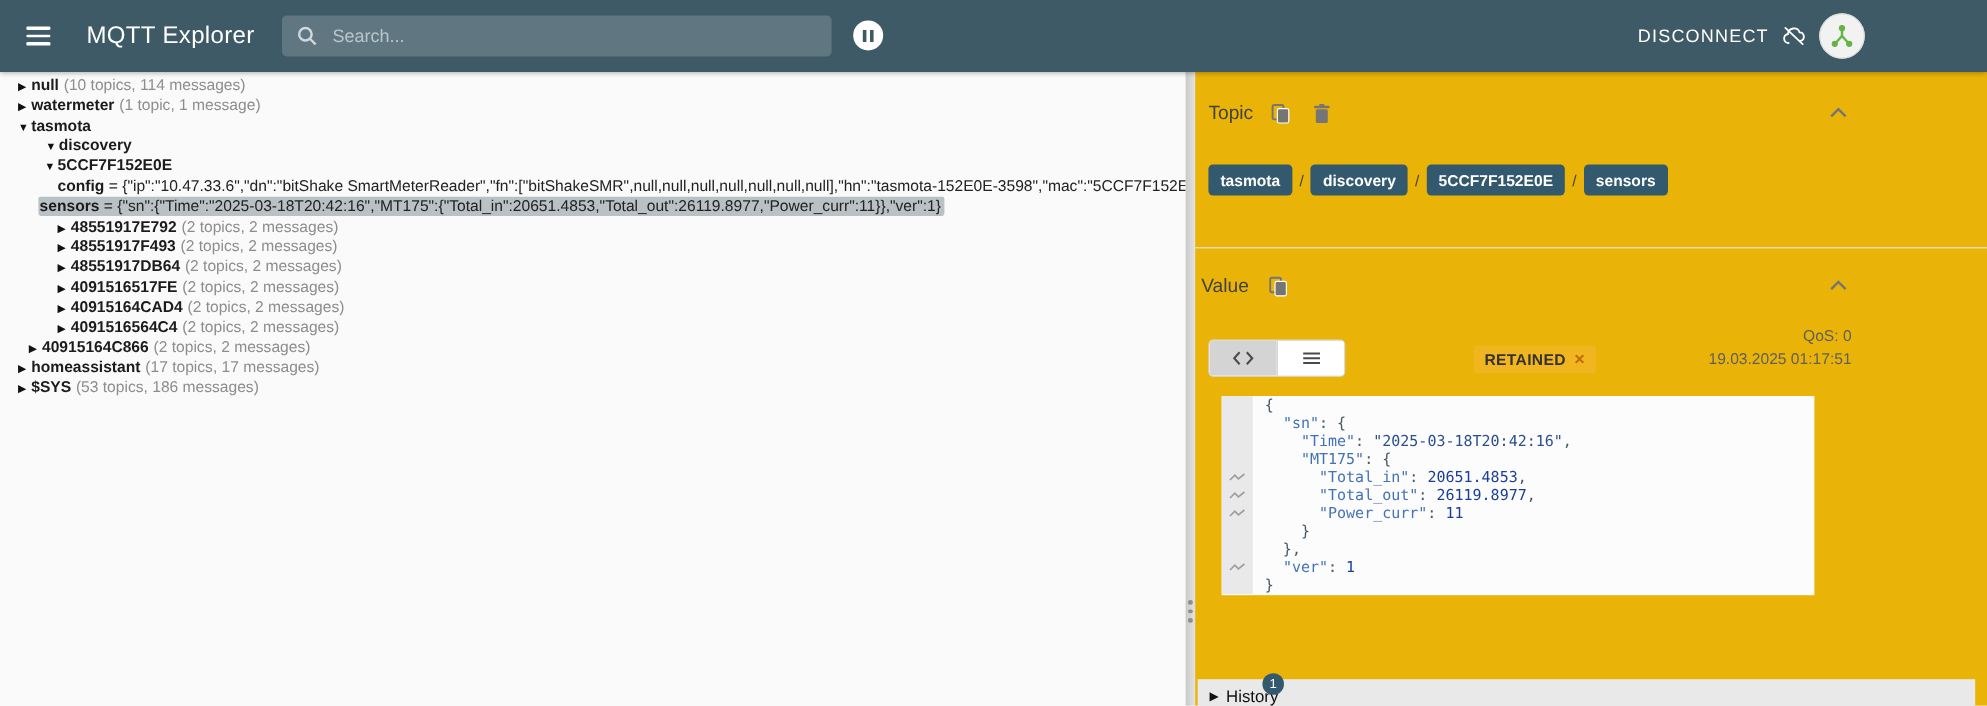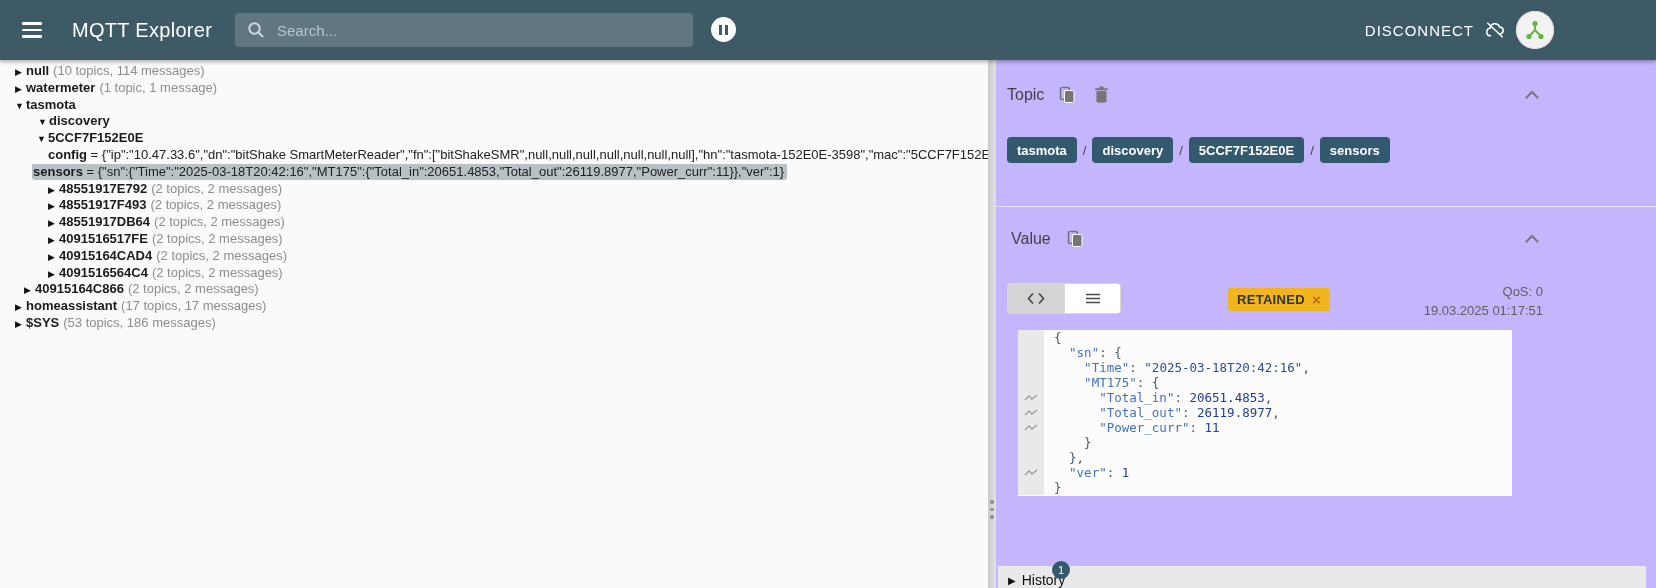--- a/index.html
+++ b/index.html
@@ -39,46 +39,46 @@
   .trow .val { color:#222; }
   .hl { background:#b9c1c5; border-radius:3px; padding:1px 3px 1px 1px; }
 
   
   .splitter { position:absolute; left:988px; top:60px; width:8px; height:528px;
     background:linear-gradient(90deg,#c9c9c9,#e3e3e3); cursor:col-resize; }
   .splitter .dots { position:absolute; left:2px; top:440px; display:flex; flex-direction:column; gap:4px;}
   .splitter .dots i { width:3.5px; height:3.5px; border-radius:50%; background:#8f8f8f; display:block;}
 
   
-  .sidebar { position:absolute; left:996px; top:60px; width:660px; height:528px; background:#c4b5fd; }
+  .sidebar { position:absolute; left:996px; top:60px; width:660px; height:528px; background:#eab308; }
   .sec-title { font-size:16px; color:#424242; }
   .icon-btn { display:inline-flex; align-items:center; justify-content:center; width:22px; height:22px;
     cursor:pointer; vertical-align:middle; }
   .chev { position:absolute; left:528px; cursor:pointer; }
 
   .topic-sec { position:absolute; left:0; top:0; width:660px; height:147px; border-bottom:1px solid #e4e4e4;}
   .topic-head { position:absolute; left:11px; top:24px; display:flex; align-items:center; gap:12px;}
   .chips { position:absolute; left:11px; top:77px; display:flex; align-items:center; }
   .chip { background:#33596e; color:#fff; font-size:13px; font-weight:bold; height:26px;
     display:flex; align-items:center; padding:0 10px; border-radius:4px; }
   .chip-sep { color:#444; font-size:13px; margin:0 6px; }
 
   .value-sec { position:absolute; left:0; top:148px; width:660px; height:380px; }
-  .value-head { position:absolute; left:15px; top:20px; display:flex; align-items:center; gap:14px; }
+  .value-head { position:absolute; left:5px; top:20px; display:flex; align-items:center; gap:14px; }
   .toggle-group { position:absolute; left:11px; top:75px; display:flex; border:1px solid #d7d7d7;
     border-radius:4px; overflow:hidden; height:31px; background:#fff; }
   .tg-btn { width:56px; display:flex; align-items:center; justify-content:center; cursor:pointer; background:#fff;}
   .tg-btn.sel { background:#d4d4d4; }
   .tg-btn + .tg-btn { border-left:1px solid #d7d7d7; }
 
   .retained { position:absolute; left:232px; top:80px; background:#f0b51f; border-radius:3px;
     height:23px; display:flex; align-items:center; padding:0 9px; gap:7px; }
   .retained .rt-label { font-size:13px; font-weight:bold; color:#333; letter-spacing:.3px;}
   .retained .rt-x { color:#c46a00; font-weight:bold; font-size:15px; line-height:1; cursor:pointer; }
-  .qos { position:absolute; right:113px; top:76px; text-align:right; font-size:13px; color:#5f5f5f; }
+  .qos { position:absolute; right:113px; top:64px; text-align:right; font-size:13px; color:#5f5f5f; }
   .timestamp { margin-top:4px; }
 
   .codeblock { position:absolute; left:22px; top:122px; width:494px; height:166px;
     background:#fcfcfc; font-family:"DejaVu Sans Mono","Liberation Mono",monospace;
     font-size:12.5px; overflow:hidden; }
   .cline { display:flex; height:15px; line-height:15px; white-space:pre; }
   .gut { width:26px; background:#e9e9e9; flex:none; display:flex; align-items:center; justify-content:center;}
   .ctx { padding-left:10px; }
   .cp { color:#455a64; } .ck { color:#4273b8; } .cs { color:#2c4f8f; } .cn { color:#1b3f97; }
 

